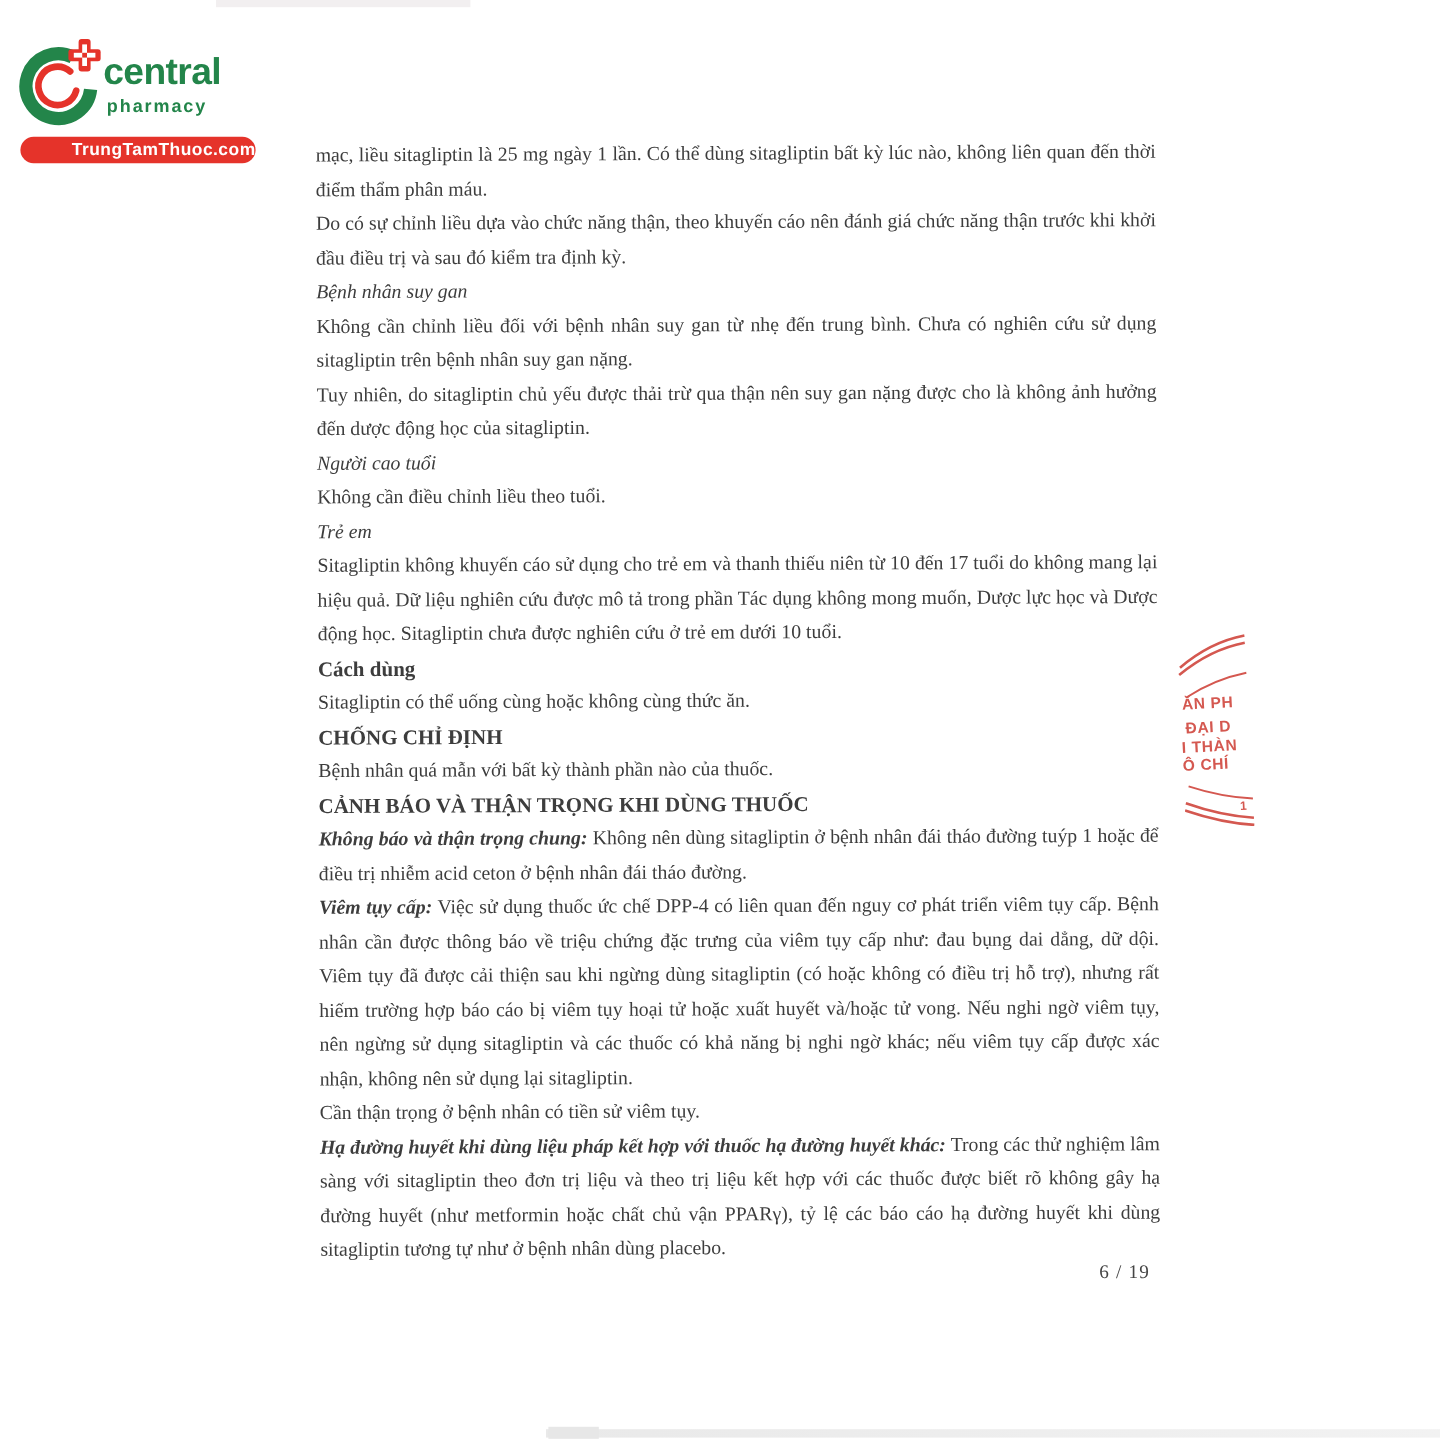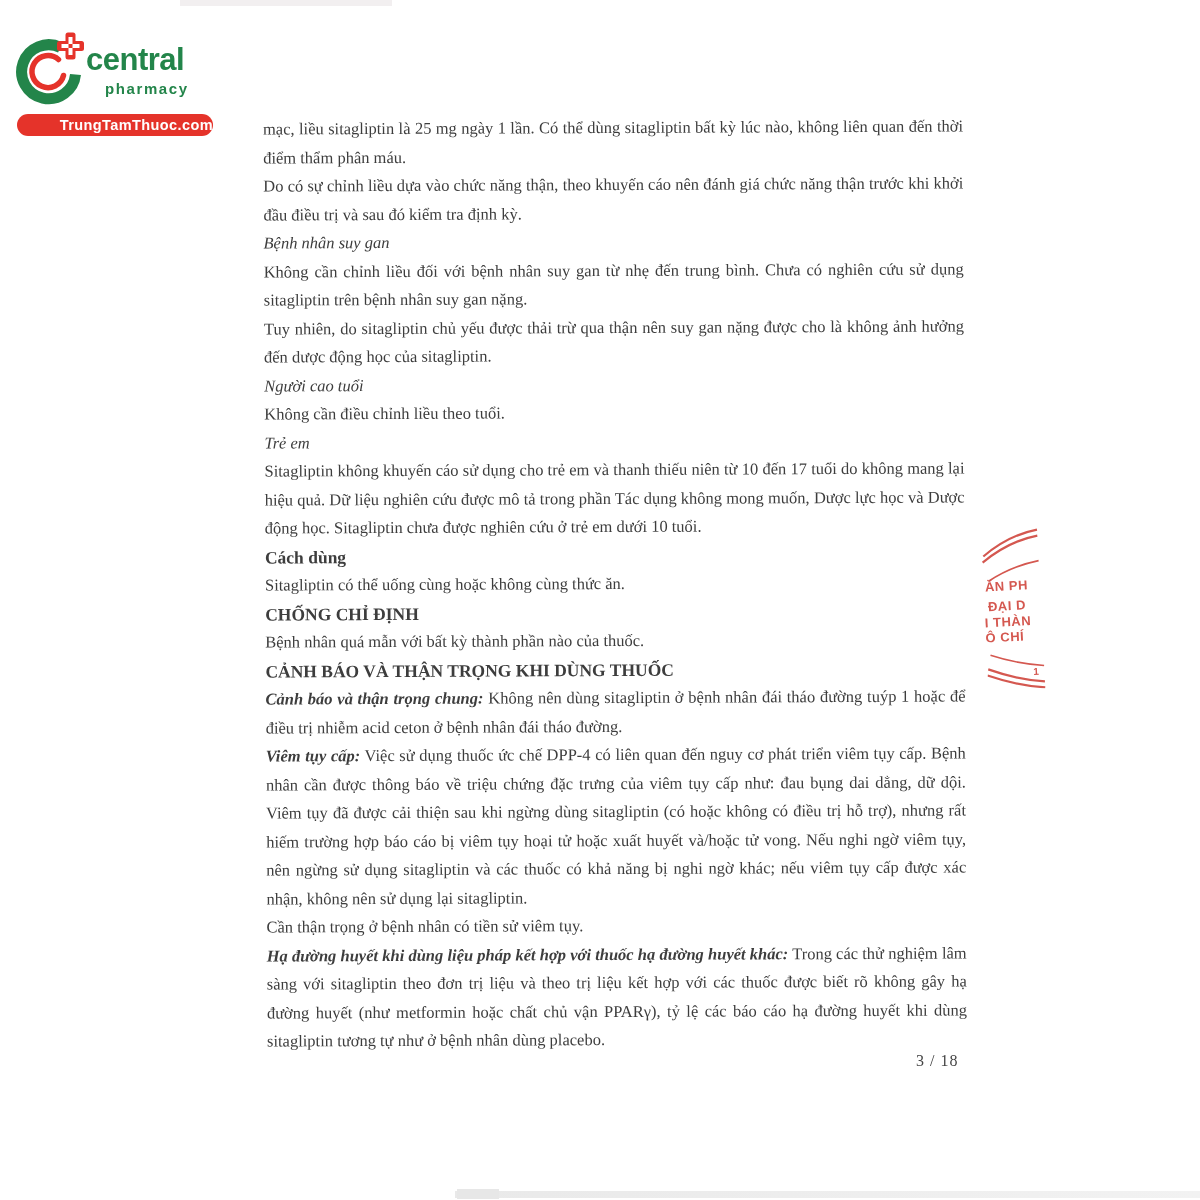--- a/index.html
+++ b/index.html
@@ -11,21 +11,21 @@
 
   
   .logo { position:absolute; left:14px; top:26px; width:218px; height:118px; }
   .logo-icon { position:absolute; left:0; top:4px; }
   .logo-brand {
     position:absolute; left:72px; top:16px;
     font-family:"Liberation Sans", sans-serif; font-weight:bold;
     font-size:31px; color:#23854a; letter-spacing:-0.5px;
   }
   .logo-sub {
-    position:absolute; left:91px; top:54px;
+    position:absolute; left:75px; top:54px;
     font-family:"Liberation Sans", sans-serif; font-weight:bold;
     font-size:15px; color:#23854a; letter-spacing:1.6px;
   }
   .logo-pill {
     position:absolute; left:3px; top:88px; width:196px; height:22px;
     background:#e5332a; border-radius:12px;
     font-family:"Liberation Sans", sans-serif; font-weight:bold;
     font-size:14.5px; color:#ffffff; text-align:right; line-height:22px;
     letter-spacing:0.4px;
   }
@@ -103,27 +103,27 @@
     <p>Tuy nhiên, do sitagliptin chủ yếu được thải trừ qua thận nên suy gan nặng được cho là không ảnh hưởng đến dược động học của sitagliptin.</p>
     <p class="hi">Người cao tuổi</p>
     <p>Không cần điều chỉnh liều theo tuổi.</p>
     <p class="hi">Trẻ em</p>
     <p>Sitagliptin không khuyến cáo sử dụng cho trẻ em và thanh thiếu niên từ 10 đến 17 tuổi do không mang lại hiệu quả. Dữ liệu nghiên cứu được mô tả trong phần Tác dụng không mong muốn, Dược lực học và Dược động học. Sitagliptin chưa được nghiên cứu ở trẻ em dưới 10 tuổi.</p>
     <p class="hb">Cách dùng</p>
     <p>Sitagliptin có thể uống cùng hoặc không cùng thức ăn.</p>
     <p class="hb">CHỐNG CHỈ ĐỊNH</p>
     <p>Bệnh nhân quá mẫn với bất kỳ thành phần nào của thuốc.</p>
     <p class="hb">CẢNH BÁO VÀ THẬN TRỌNG KHI DÙNG THUỐC</p>
-    <p><span class="lead">Cảnh báo và thận trọng chung:</span><span> Không nên dùng sitagliptin ở bệnh nhân đái tháo đường tuýp 1 hoặc để điều trị nhiễm acid ceton ở bệnh nhân đái tháo đường.</span></p>
+    <p><span class="lead">Không báo và thận trọng chung:</span><span> Không nên dùng sitagliptin ở bệnh nhân đái tháo đường tuýp 1 hoặc để điều trị nhiễm acid ceton ở bệnh nhân đái tháo đường.</span></p>
     <p><span class="lead">Viêm tụy cấp:</span><span> Việc sử dụng thuốc ức chế DPP-4 có liên quan đến nguy cơ phát triển viêm tụy cấp. Bệnh nhân cần được thông báo về triệu chứng đặc trưng của viêm tụy cấp như: đau bụng dai dẳng, dữ dội. Viêm tụy đã được cải thiện sau khi ngừng dùng sitagliptin (có hoặc không có điều trị hỗ trợ), nhưng rất hiếm trường hợp báo cáo bị viêm tụy hoại tử hoặc xuất huyết và/hoặc tử vong. Nếu nghi ngờ viêm tụy, nên ngừng sử dụng sitagliptin và các thuốc có khả năng bị nghi ngờ khác; nếu viêm tụy cấp được xác nhận, không nên sử dụng lại sitagliptin.</span></p>
     <p>Cần thận trọng ở bệnh nhân có tiền sử viêm tụy.</p>
     <p><span class="lead">Hạ đường huyết khi dùng liệu pháp kết hợp với thuốc hạ đường huyết khác:</span><span> Trong các thử nghiệm lâm sàng với sitagliptin theo đơn trị liệu và theo trị liệu kết hợp với các thuốc được biết rõ không gây hạ đường huyết (như metformin hoặc chất chủ vận PPARγ), tỷ lệ các báo cáo hạ đường huyết khi dùng sitagliptin tương tự như ở bệnh nhân dùng placebo.</span></p>
   </div>
 
-  <div class="page-number">3 / 18</div>
+  <div class="page-number">6 / 19</div>
 
   <svg class="stamp" width="58" height="166" viewBox="0 0 58 166" aria-hidden="true">
     <path d="M 2 31 Q 28 11 57 7" fill="none" stroke="#cf4138" stroke-width="2.2"></path>
     <path d="M 1 37 Q 28 17 57 13" fill="none" stroke="#cf4138" stroke-width="2.2"></path>
     <path d="M 6 56 Q 30 42 57 38" fill="none" stroke="#cf4138" stroke-width="1.6"></path>
     <text x="2" y="66">ĂN PH</text>
     <text x="4" y="86">ĐẠI D</text>
     <text x="0" y="102">I THÀN</text>
     <text x="0" y="117">Ô CHÍ</text>
     <path d="M 4 130 Q 30 140 57 143" fill="none" stroke="#cf4138" stroke-width="1.6"></path>

